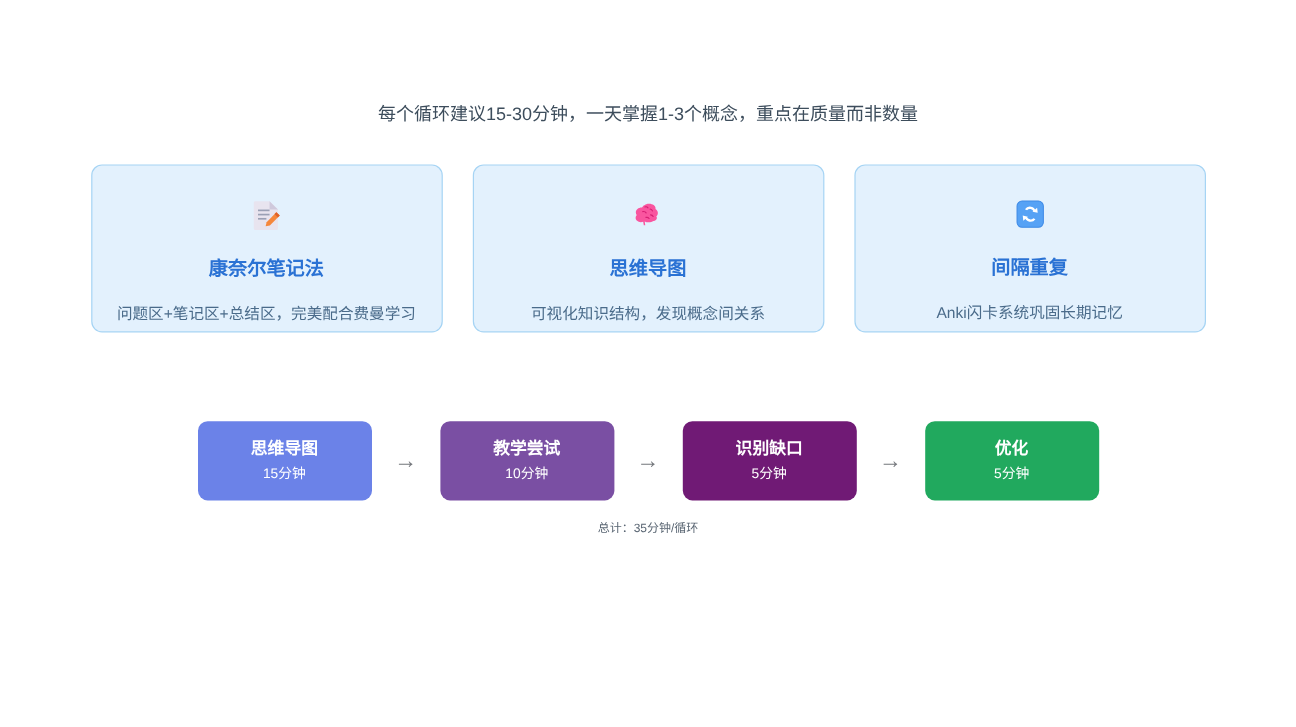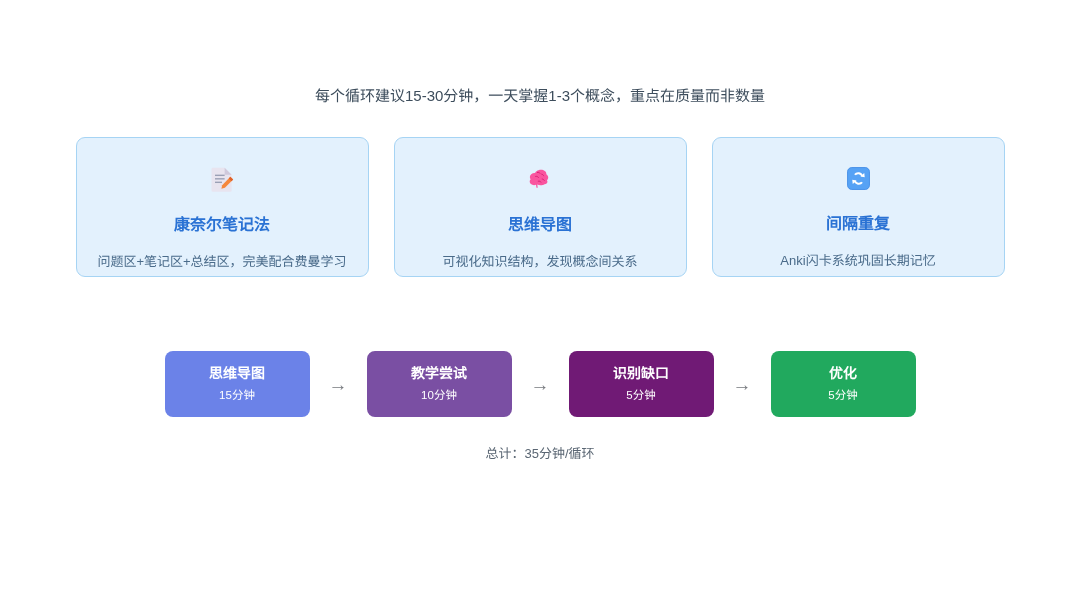--- a/index.html
+++ b/index.html
@@ -124,22 +124,22 @@
     width: 57px;
     text-align: center;
     color: #76797e;
     font-size: 19px;
     line-height: 1;
     user-select: none;
   }
 
   .flow-total {
     text-align: center;
-    margin-top: 26px;
-    font-size: 13px;
+    margin-top: 14px;
+    font-size: 10px;
     color: #5a6673;
   }
 </style>
 </head>
 <body>
 
 <div class="page">
 
   <div class="header">
     <p class="page-subtitle">每个循环建议15-30分钟，一天掌握1-3个概念，重点在质量而非数量</p>

